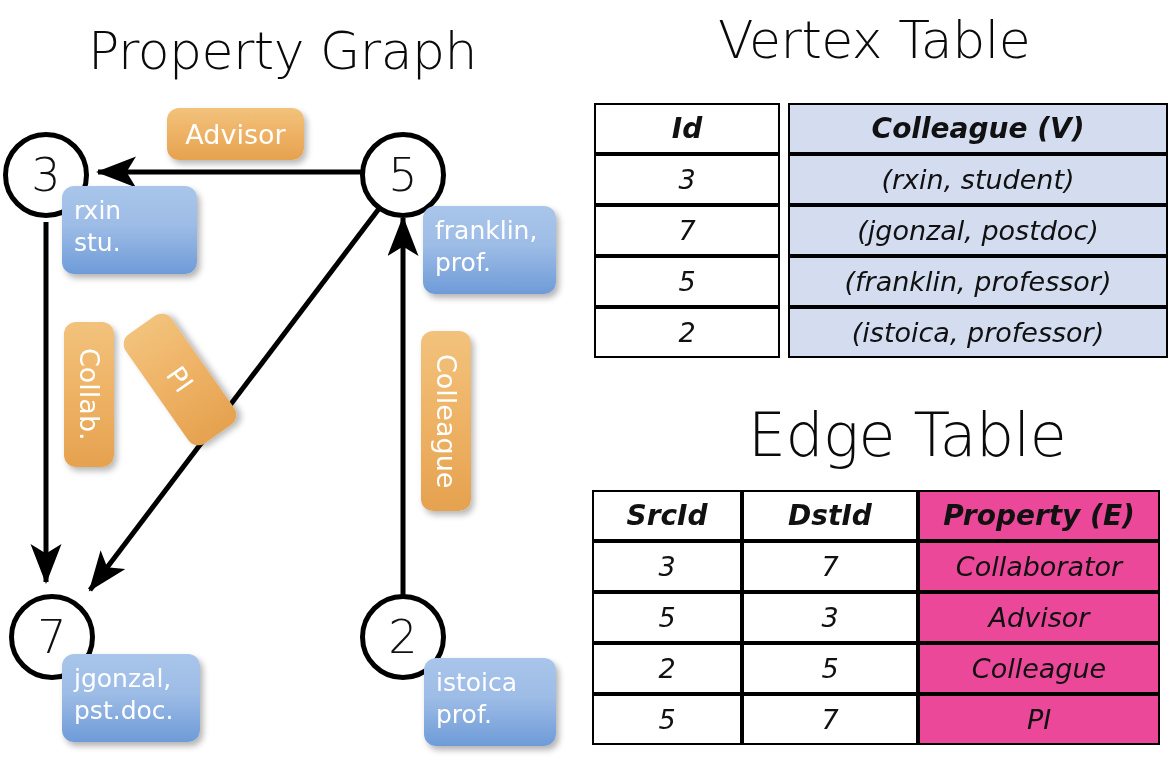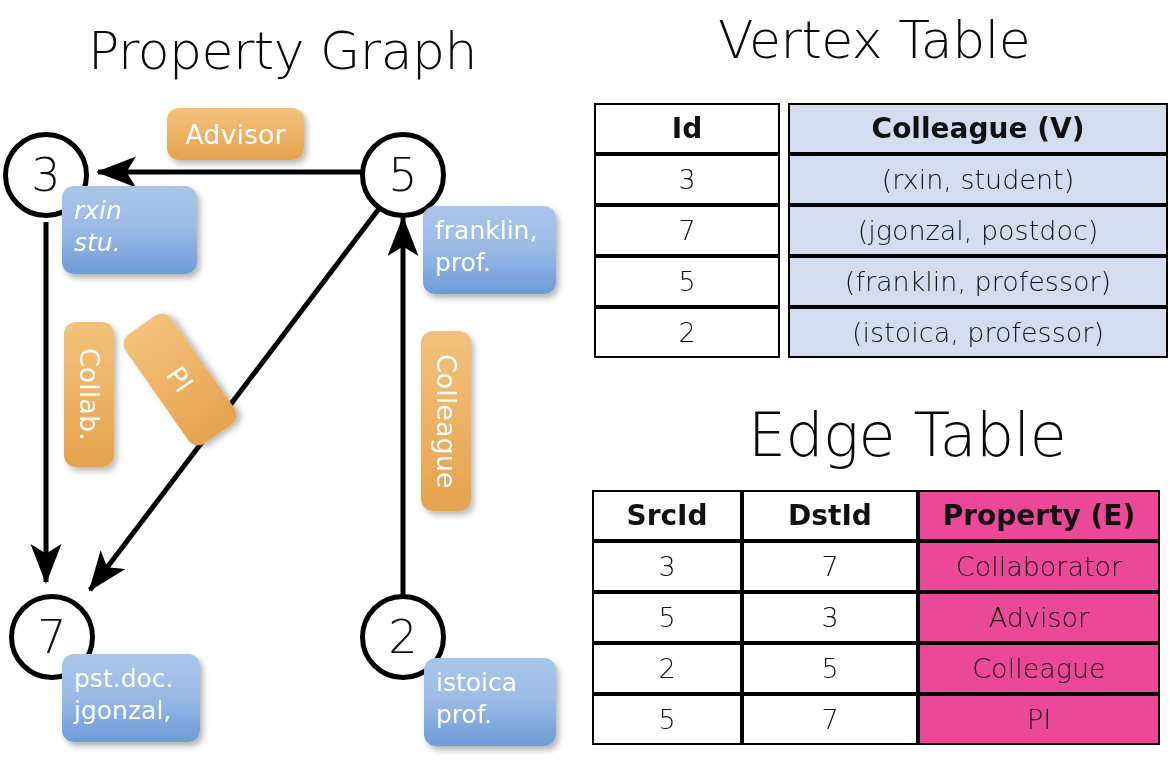--- a/index.html
+++ b/index.html
@@ -88,20 +88,21 @@
     border:2px solid #000;
     text-align:center;
     font-family:"DejaVu Sans", sans-serif;
     font-weight:300;
     font-size:27px;
     color:#111;
     padding:0;
     height:51px;
     box-sizing:border-box;
     white-space:nowrap;
+    font-style:italic;
   }
   .tbl th{font-weight:700;font-size:28px;}
   .tbl .spacer{border:none;width:8px;padding:0;background:transparent;}
   .blue-cell{background:#d3ddef;}
   .orange-cell{background:#ec4899;}
 
   #vertex-table{left:594px;top:103px;}
   #vertex-table .c-id{width:186px;}
   #vertex-table .c-prop{width:380px;}
 
@@ -135,33 +136,33 @@
       <line x1="381" y1="206" x2="90" y2="590" stroke="#000" stroke-width="5" marker-end="url(#arrow)"></line>
 
       <line x1="403" y1="608" x2="403" y2="218" stroke="#000" stroke-width="5" marker-end="url(#arrow)"></line>
     </svg>
 
     <div class="node" id="node-3" style="left:3px;top:132px;width:86px;height:86px;">3</div>
     <div class="node" id="node-5" style="left:360px;top:132px;width:86px;height:86px;">5</div>
     <div class="node" id="node-7" style="left:9px;top:594px;width:86px;height:86px;">7</div>
     <div class="node" id="node-2" style="left:360px;top:594px;width:86px;height:86px;">2</div>
 
-    <div class="prop-blue" style="left:62px;top:186px;width:135px;height:88px;font-style:italic;">
+    <div class="prop-blue" style="left:62px;top:186px;width:135px;height:88px;">
       <div>rxin</div>
       <div>stu.</div>
     </div>
 
     <div class="prop-blue" style="left:423px;top:206px;width:133px;height:88px;">
       <div>franklin,</div>
       <div>prof.</div>
     </div>
 
     <div class="prop-blue" style="left:62px;top:654px;width:138px;height:88px;">
+      <div>jgonzal,</div>
       <div>pst.doc.</div>
-      <div>jgonzal,</div>
     </div>
 
     <div class="prop-blue" style="left:424px;top:658px;width:132px;height:88px;">
       <div>istoica</div>
       <div>prof.</div>
     </div>
 
     <div class="lab-orange" style="left:167px;top:108px;width:137px;height:52px;">Advisor</div>
 
     <div class="lab-orange" style="left:64px;top:322px;width:50px;height:145px;">

